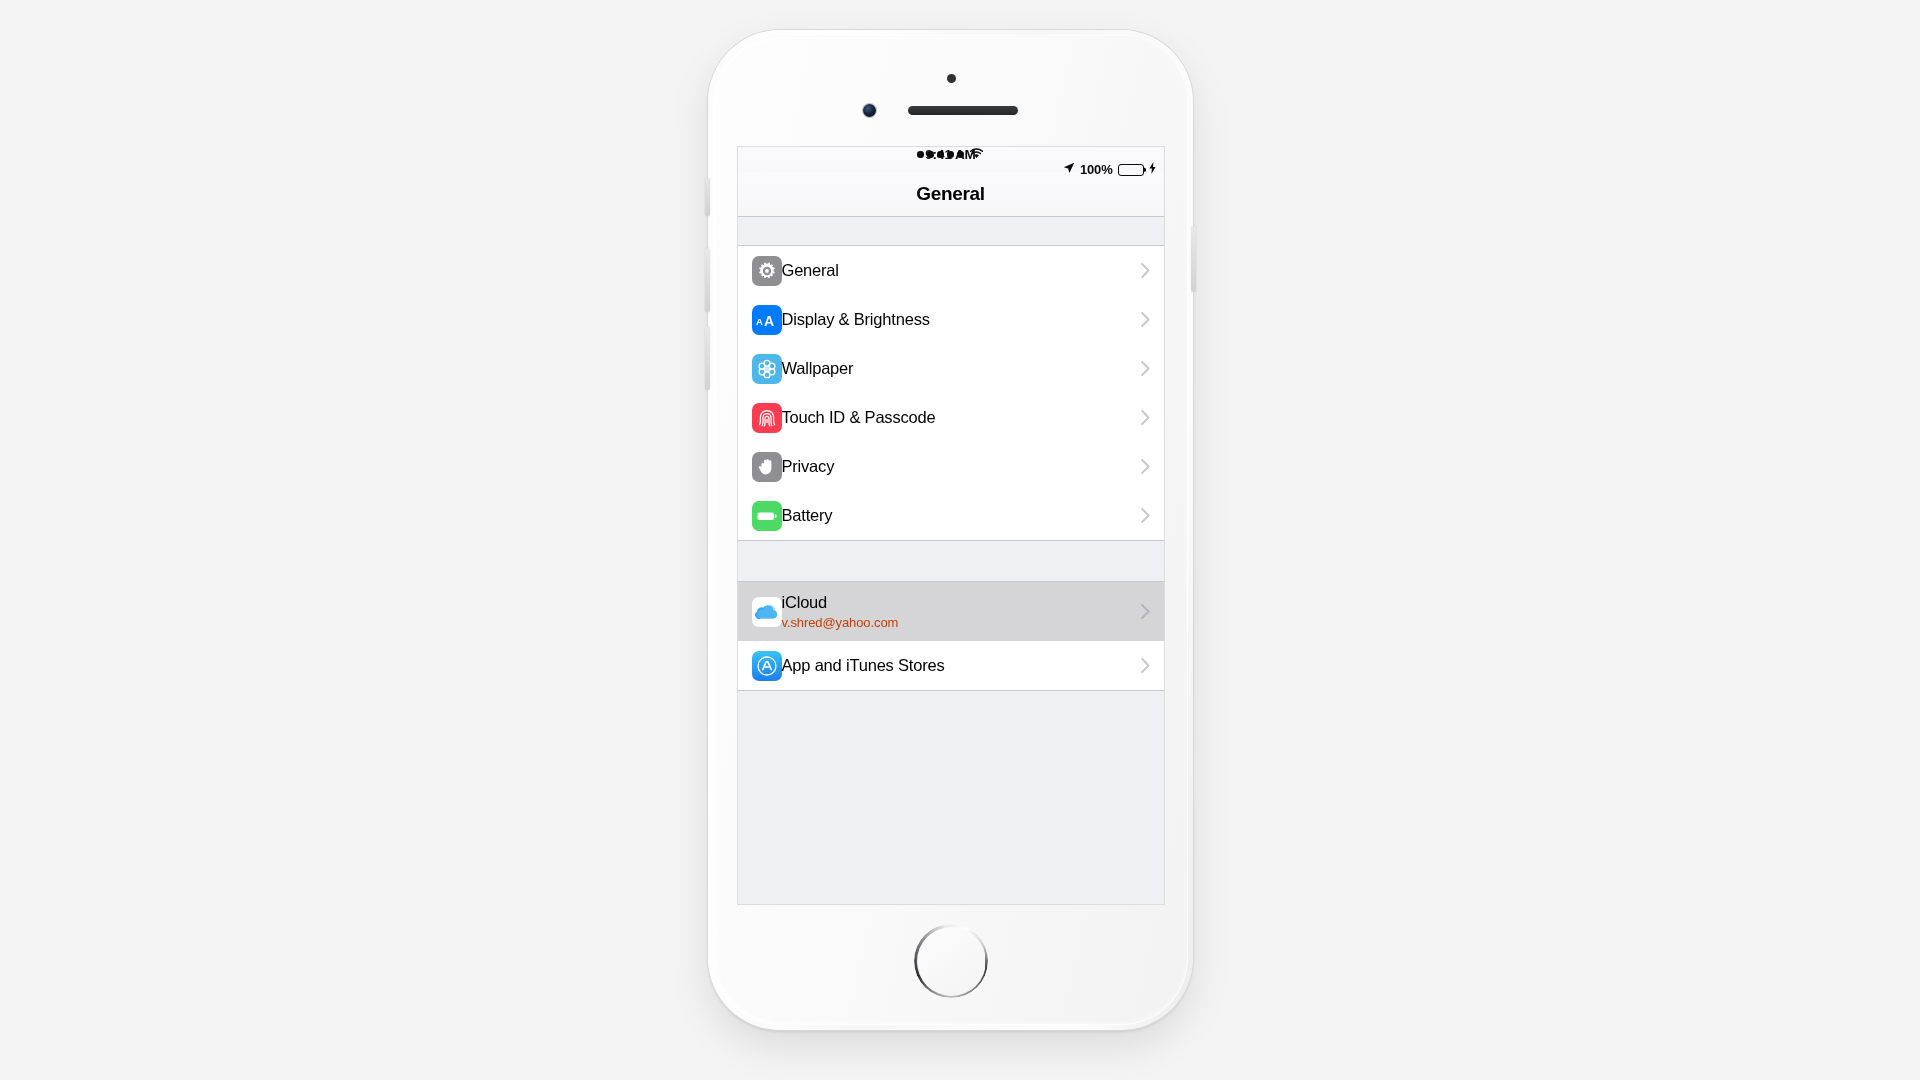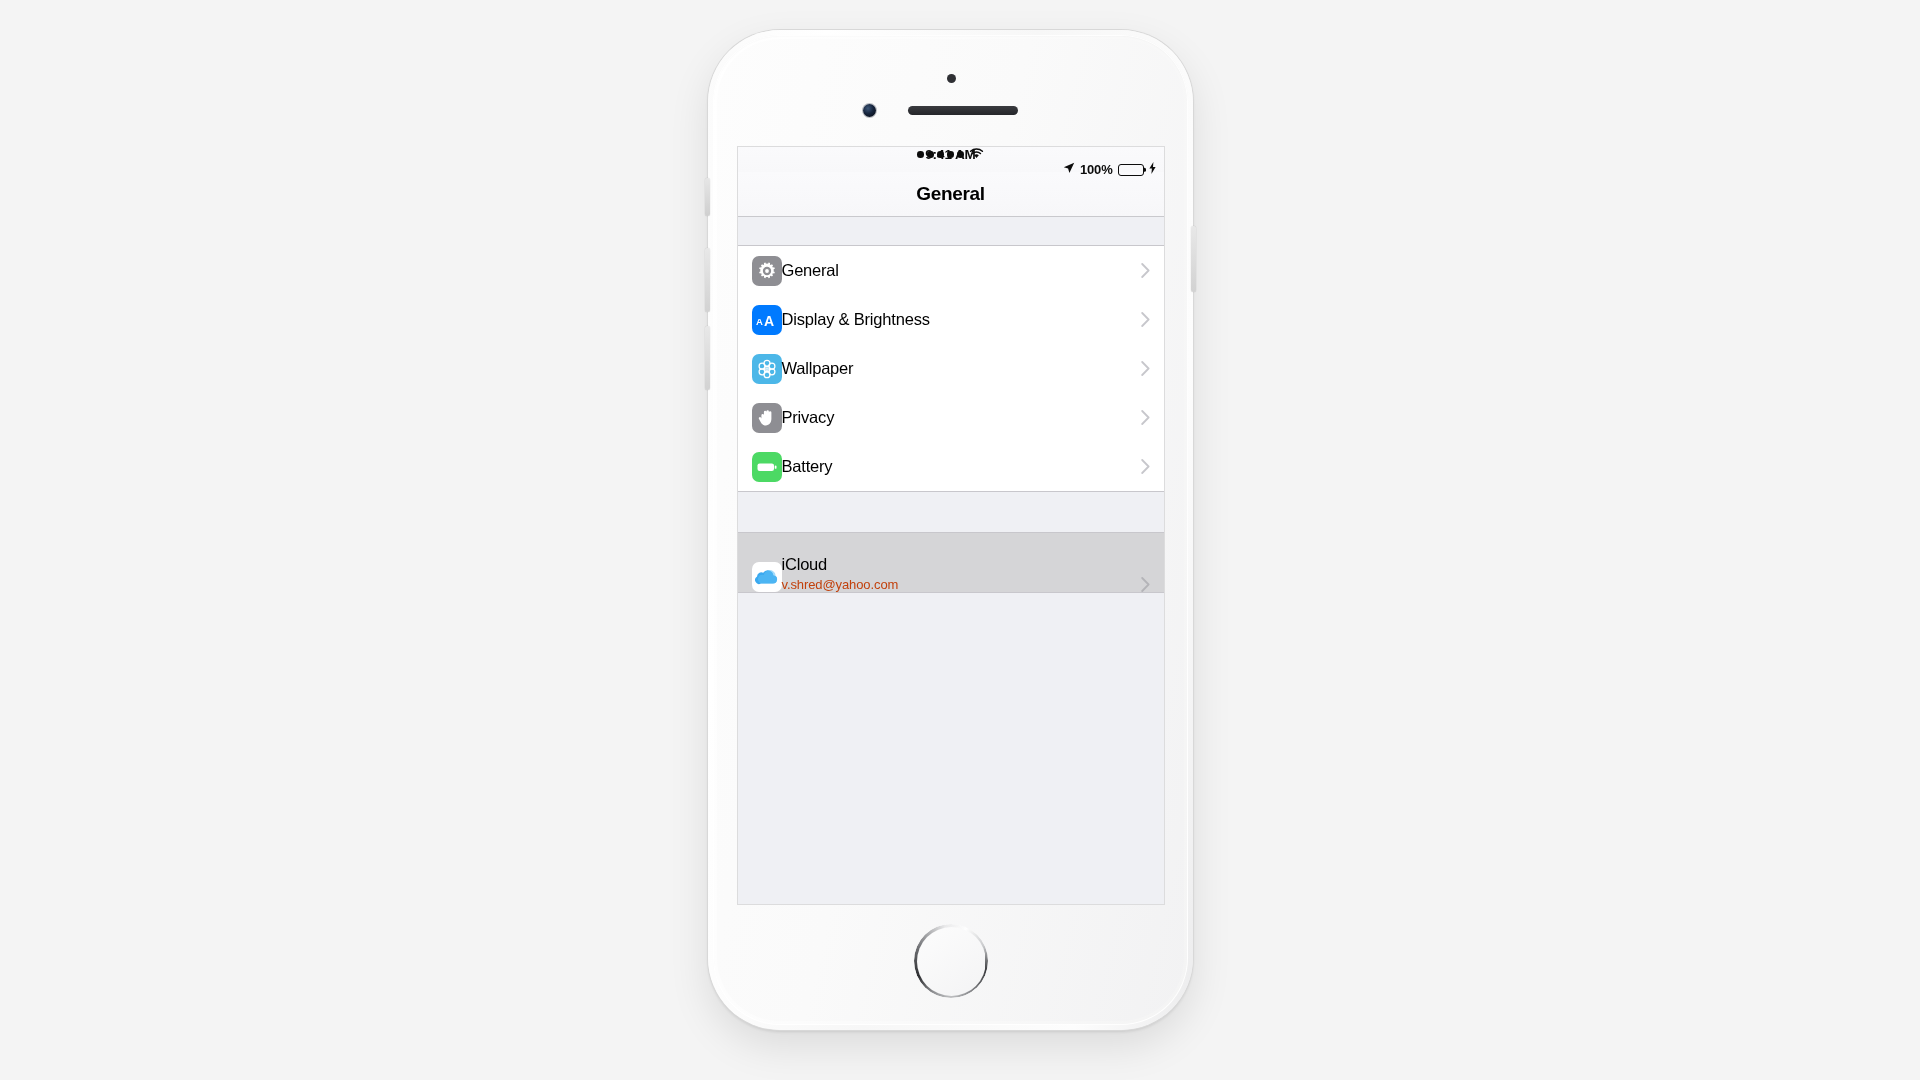--- a/index.html
+++ b/index.html
@@ -234,21 +234,21 @@
 
   .row {
     display: flex;
     align-items: center;
     height: 49px;
     padding-left: 14px;
     background: #ffffff;
     position: relative;
   }
   .row.selected { background: #d5d5d7; }
-  .row.tall { height: 59px; align-items: flex-end; }
+  .row.tall { height: 59px; }
 
   .row-sep {
     position: absolute;
     left: 59px; right: 0; bottom: 0;
     height: 0.5px;
     background: #c8c7cc;
   }
 
   .icon-tile {
     width: 30px; height: 30px;
@@ -414,20 +414,44 @@
             </div>
             <span class="chevron">
               <svg width="9" height="15" viewBox="0 0 9 15">
                   <path d="M1.2 1 L7.6 7.5 L1.2 14" stroke="#c7c7cc" stroke-width="1.8" fill="none" stroke-linecap="round" stroke-linejoin="round"></path>
                 </svg>
             </span>
             <span class="row-sep"></span>
           </div>
 
 
+          <div class="row">
+            <span class="icon-tile" style="background:#fc3d51;">
+              <svg width="24" height="24" viewBox="0 0 24 24">
+                <g fill="none" stroke="#ffffff" stroke-width="1.25" stroke-linecap="round">
+                  <path d="M12 4.6 c-4.0 0 -6.6 3.0 -6.6 6.4 v4.0 c0 1.5 -.4 2.7 -1.0 3.7"></path>
+                  <path d="M12 4.6 c4.0 0 6.6 3.0 6.6 6.4 v4.0 c0 1.5 .4 2.7 1.0 3.7"></path>
+                  <path d="M12 7.5 c-2.5 0 -4.0 1.9 -4.0 3.9 v4.2 c0 1.6 -.3 2.9 -.9 4.0"></path>
+                  <path d="M12 7.5 c2.5 0 4.0 1.9 4.0 3.9 v4.2 c0 1.6 .3 2.9 .9 4.0"></path>
+                  <path d="M12 10.4 c-1.2 0 -1.9 .9 -1.9 1.9 v3.3 c0 1.8 -.3 3.2 -.8 4.3"></path>
+                  <path d="M12 10.4 c1.2 0 1.9 .9 1.9 1.9 v3.3 c0 1.8 .3 3.2 .8 4.3"></path>
+                  <path d="M12 13.4 v3.0"></path>
+                </g>
+              </svg>
+            </span>
+            <div class="row-body">
+              <span class="row-label">Touch ID &amp; Passcode</span>
+            </div>
+            <span class="chevron">
+              <svg width="9" height="15" viewBox="0 0 9 15">
+                  <path d="M1.2 1 L7.6 7.5 L1.2 14" stroke="#c7c7cc" stroke-width="1.8" fill="none" stroke-linecap="round" stroke-linejoin="round"></path>
+                </svg>
+            </span>
+            <span class="row-sep"></span>
+          </div>
 
           <div class="row">
             <span class="icon-tile" style="background:#8e8e93;">
               <svg width="24" height="24" viewBox="0 0 24 24">
                 <path d="M6.4 12.6 V9.2 a1.25 1.25 0 0 1 2.5 0 V6.0 a1.25 1.25 0 0 1 2.5 0 V5.6 a1.25 1.25 0 0 1 2.5 0 V6.4 a1.25 1.25 0 0 1 2.5 0 v6.4 c0 3.8 -2.2 6.6 -5.6 6.6 c-3.1 0 -4.4 -1.9 -5.6 -4.2 l-1.3 -2.4 a1.2 1.2 0 0 1 2.0 -1.3 z" fill="#ffffff"></path>
               </svg>
             </span>
             <div class="row-body">
               <span class="row-label">Privacy</span>
             </div>
@@ -474,20 +498,37 @@
               <span class="row-sub">v.shred@yahoo.com</span>
             </div>
             <span class="chevron">
               <svg width="9" height="15" viewBox="0 0 9 15">
                   <path d="M1.2 1 L7.6 7.5 L1.2 14" stroke="#b4b4b8" stroke-width="1.8" fill="none" stroke-linecap="round" stroke-linejoin="round"></path>
                 </svg>
             </span>
             <span class="row-sep"></span>
           </div>
 
+          <div class="row">
+            <span class="icon-tile" style="background:linear-gradient(180deg,#38c3f5,#1c7ef0);">
+              <svg width="26" height="26" viewBox="0 0 26 26">
+                <circle cx="13" cy="13" r="9.0" fill="none" stroke="#ffffff" stroke-width="1.3"></circle>
+                <path d="M8.7 16.6 L12.0 9.1 a1.1 1.1 0 0 1 2.0 0 L17.3 16.6" fill="none" stroke="#ffffff" stroke-width="1.55" stroke-linecap="round" stroke-linejoin="round"></path>
+                <path d="M10.4 14.0 h5.2" stroke="#ffffff" stroke-width="1.4" stroke-linecap="round"></path>
+              </svg>
+            </span>
+            <div class="row-body">
+              <span class="row-label">App and iTunes Stores</span>
+            </div>
+            <span class="chevron">
+              <svg width="9" height="15" viewBox="0 0 9 15">
+                  <path d="M1.2 1 L7.6 7.5 L1.2 14" stroke="#c7c7cc" stroke-width="1.8" fill="none" stroke-linecap="round" stroke-linejoin="round"></path>
+                </svg>
+            </span>
+          </div>
 
         </div>
 
         <div class="section-gap"></div>
 
       </div>
     </div>
 
     <div class="home-button"></div>
   </div>

